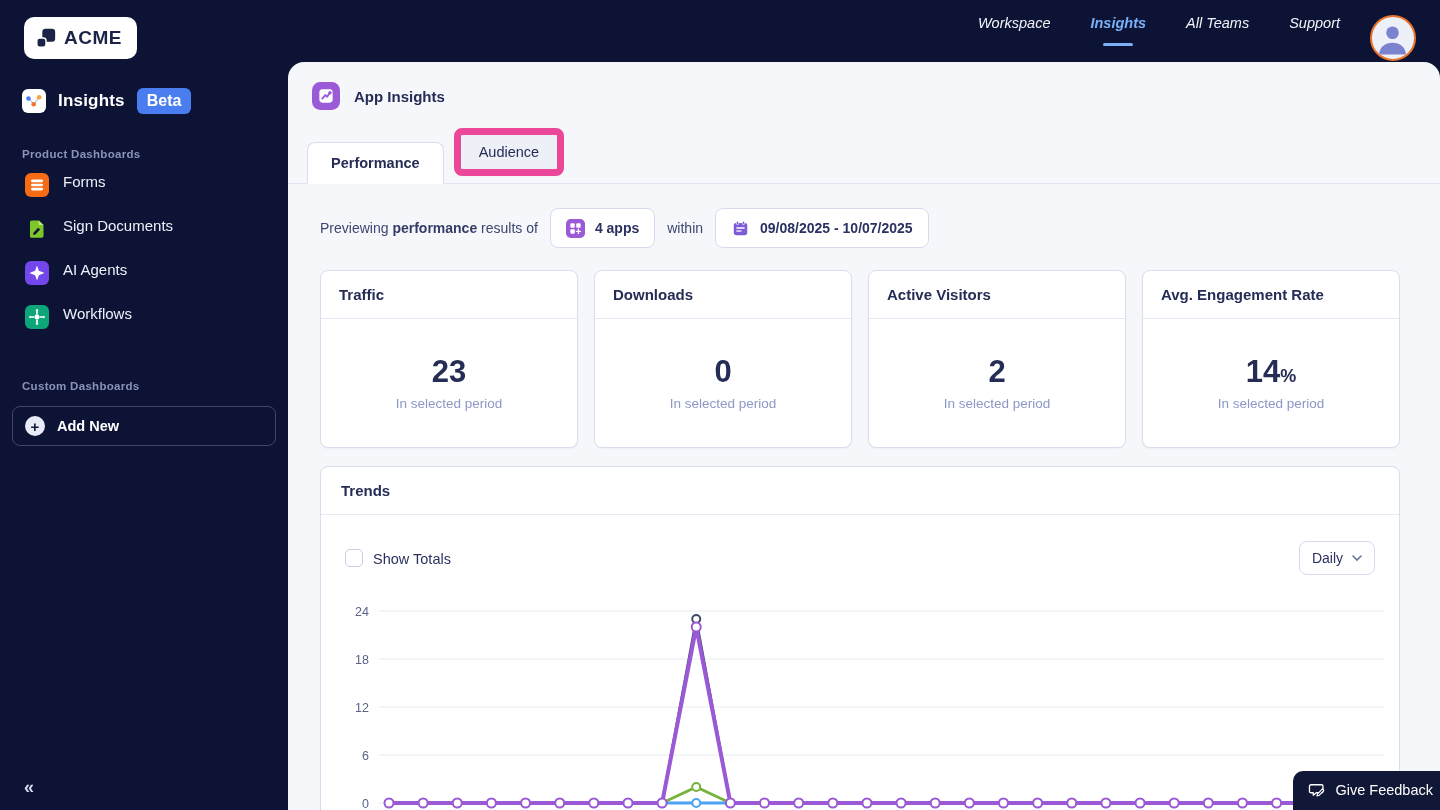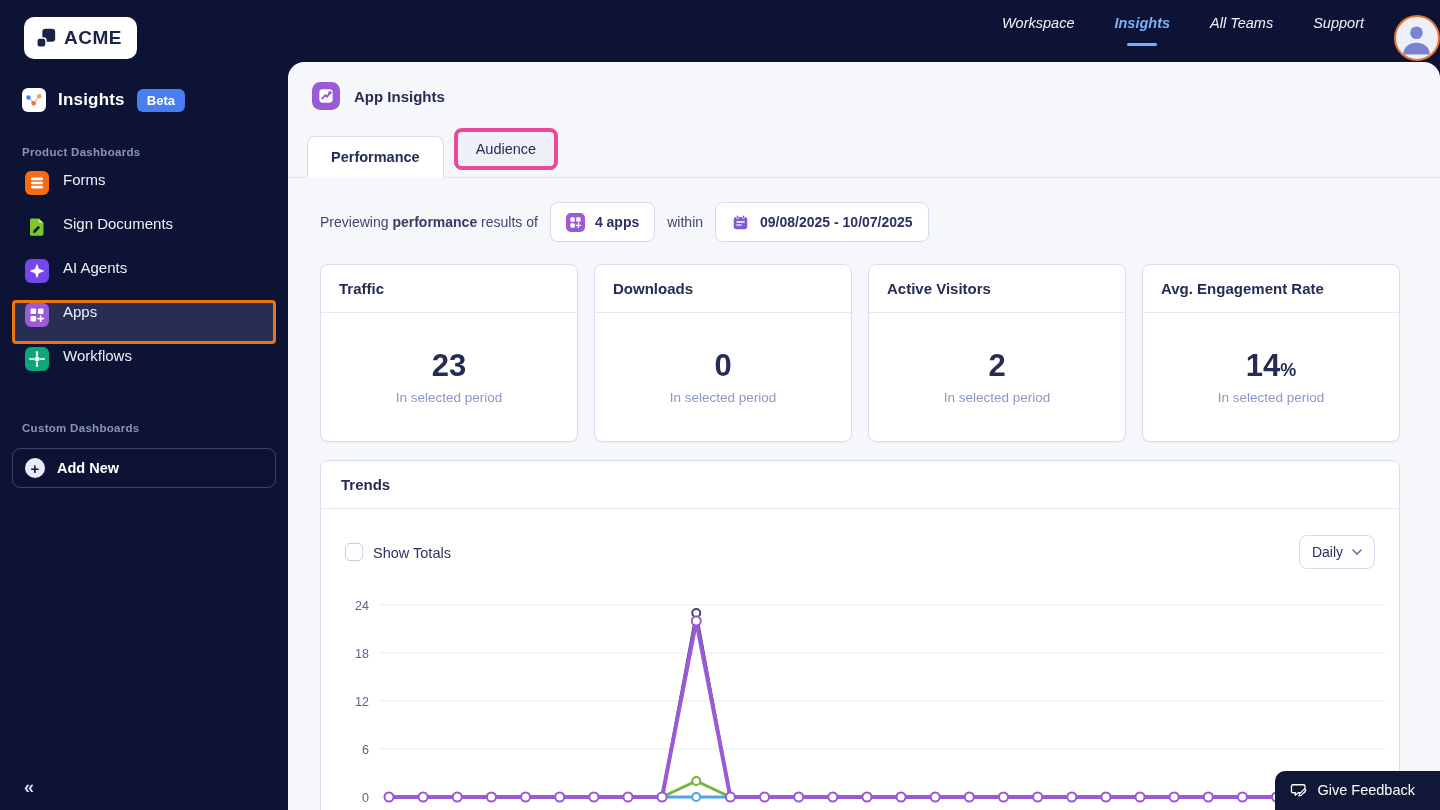--- a/index.html
+++ b/index.html
@@ -2,38 +2,38 @@
 <html><head>
 <meta charset="utf-8">
 <style>
   * { box-sizing: border-box; }
   html,body { margin:0; padding:0; }
   body {
     width:1440px; height:810px; overflow:hidden; position:relative;
     background:#0d1334; font-family:"Liberation Sans", sans-serif;
   }
   
-  .topbar { position:absolute; top:0; left:0; right:0; height:76px;
-    display:flex; align-items:center; justify-content:space-between; padding:0 0 0 24px; }
+  .topbar { position:absolute; top:0; left:0; right:8px; height:76px;
+    display:flex; align-items:center; justify-content:space-between; padding:0 16px 0 24px; }
   .logo-box { background:#fff; border-radius:10px; height:42px; padding:0 15px 0 11px;
     display:flex; align-items:center; gap:7px; cursor:pointer; }
   .logo-text { font-size:19px; font-weight:800; color:#1b2447; letter-spacing:.5px; }
   .topnav { display:flex; align-items:flex-start;font-style:italic; }
   .topnav-item { color:#f2f4fb; font-size:14.5px; margin-left:40px; position:relative; cursor:pointer; }
   .topnav-item.active { color:#79b0f8; font-weight:600; }
   .topnav-item.active::after { content:""; position:absolute; left:50%; transform:translateX(-50%);
     bottom:-15px; width:30px; height:3px; border-radius:2px; background:#79b0f8; }
   .avatar { width:46px; height:46px; border-radius:50%; background:#eef0f9;
     border:2.5px solid #e8742c; margin-left:30px; overflow:hidden; cursor:pointer; flex:none; }
   
   .sidebar { position:absolute; top:62px; left:0; width:288px; bottom:0; padding:0 12px; }
   .side-app-row { display:flex; align-items:center; gap:12px; padding:0 10px; margin-top:26px; }
   .tile { width:24px; height:24px; flex:none; display:block; }
   .side-app-label { color:#fff; font-size:17px; font-weight:700; letter-spacing:.2px; }
-  .beta { background:#4a7df0; color:#fff; font-size:13px; font-weight:700;
+  .beta { background:#4a7df0; color:#fff; font-size:16px; font-weight:700;
     padding:4px 10px; border-radius:6px; }
   .section-label { color:#8b93bb; font-size:11.5px; font-weight:700; letter-spacing:.3px;
     margin:34px 0 10px; padding:0 10px; }
   .nav-item { display:flex; gap:14px; height:44px; padding:0 10px;
     border-radius:4px; border:3px solid transparent; cursor:pointer; }
   .nav-item.active { background:#272d53; border-color:#ee7311; }
   .nav-label { color:#eef0fa; font-size:15px; font-weight:500; }
   .add-new { margin-top:14px; height:40px; border:1px solid #3e456d; border-radius:8px;
     display:flex; align-items:center; gap:12px; padding:0 12px; cursor:pointer; }
   .plus-circle { width:20px; height:20px; border-radius:50%; background:#e9ecf8; color:#10173a;
@@ -44,21 +44,21 @@
   
   .main { position:absolute; top:62px; left:288px; right:0; bottom:0; background:#f6f7fb;
     border-radius:16px 16px 0 0; overflow:hidden; }
   .main-header { display:flex; align-items:center; gap:14px; padding:20px 24px 18px; }
   .app-tile { width:28px; height:28px; flex:none; }
   .main-title { font-size:15px; font-weight:700; color:#252c55; }
   .tabs-row { display:flex; align-items:flex-end; padding-left:19px; border-bottom:1px solid #e0e3f0; }
   .tab { font-size:14.5px; color:#252c55; cursor:pointer; }
   .tab.active { background:#fff; border:1px solid #d8dcee; border-bottom:1px solid #fff;
     border-radius:8px 8px 0 0; padding:12px 23px; font-weight:700; margin-bottom:-1px; position:relative; z-index:2; }
-  .tab.inactive { background:#eef0f8; border:4px solid #ec4899; border-radius:8px;
+  .tab.inactive { background:#eef0f8; border:7px solid #ec4899; border-radius:8px;
     padding:9px 18px; margin:0 9px 7px 10px; }
   .content { padding:0 40px 0 32px; }
   .filter-row { display:flex; align-items:center; gap:12px; margin-top:24px; }
   .filter-text { font-size:14px; color:#3d4670; }
   .filter-text b { color:#343c66; }
   .chip-btn { background:#fff; border:1px solid #d6daee; border-radius:8px; height:40px;
     display:flex; align-items:center; gap:10px; padding:8px 15px; font-size:14px; font-weight:700;
     color:#2b3160; cursor:pointer; }
   .chip-btn svg { flex:none; }
   
@@ -77,21 +77,21 @@
     border-bottom:1px solid #e6e9f4; }
   .trends-controls { display:flex; justify-content:space-between; align-items:center; padding:26px 24px 0; }
   .checkbox-row { display:flex; align-items:flex-end; gap:10px; }
   .checkbox { width:18px; height:18px; border:1.5px solid #c7cde4; border-radius:5px; background:#fff; cursor:pointer; }
   .check-label { font-size:14.5px; color:#2b3160; }
   .daily-btn { background:#fff; border:1px solid #d6daee; border-radius:8px; height:34px;
     padding:0 12px; display:flex; align-items:center; gap:9px; font-size:14px; color:#2b3160; cursor:pointer; }
   .chart-wrap { padding:18px 8px 0 16px; }
   
   .feedback { position:absolute; right:0; bottom:0; z-index:10; background:#101737; color:#fff;
-    display:flex; align-items:center; gap:9px; padding:9px 25px 11px 14px;
+    display:flex; align-items:center; gap:9px; padding:9px 7px 11px 14px;
     border-radius:10px 0 0 0; font-size:14.5px; font-weight:500; cursor:pointer; }
 </style>
 </head>
 <body>
 
 <header class="topbar">
   <div class="logo-box">
     <svg class="logo-mark" width="22" height="22" viewBox="0 0 24 24">
       <rect x="8" y="2" width="14" height="14" rx="3.5" fill="#1b2447"></rect>
       <rect x="2" y="12" width="10" height="10" rx="3" fill="#1b2447" stroke="#fff" stroke-width="1.6"></rect>
@@ -147,30 +147,20 @@
   </div>
 
   <div class="nav-item">
     <svg class="tile" viewBox="0 0 24 24">
       <rect width="24" height="24" rx="6" fill="#7447ec"></rect>
       <polygon points="12,4.5 13.9,9.7 19.5,12 13.9,14.3 12,19.5 10.1,14.3 4.5,12 10.1,9.7" fill="#fff"></polygon>
     </svg>
     <span class="nav-label">AI Agents</span>
   </div>
 
-  <div class="nav-item active">
-    <svg class="tile" viewBox="0 0 24 24">
-      <rect width="24" height="24" rx="6" fill="#9c5bd6"></rect>
-      <rect x="5.5" y="5.5" width="5.6" height="5.6" rx="1.3" fill="#fff"></rect>
-      <rect x="12.9" y="5.5" width="5.6" height="5.6" rx="1.3" fill="#fff"></rect>
-      <rect x="5.5" y="12.9" width="5.6" height="5.6" rx="1.3" fill="#fff"></rect>
-      <path d="M15.7 13v5.2 M13.1 15.6h5.2" stroke="#fff" stroke-width="1.7" stroke-linecap="round"></path>
-    </svg>
-    <span class="nav-label">Apps</span>
-  </div>
 
   <div class="nav-item">
     <svg class="tile" viewBox="0 0 24 24">
       <rect width="24" height="24" rx="6" fill="#0ca678"></rect>
       <path d="M12 5.5v3.4 M12 15.1v3.4 M5.5 12h3.4 M15.1 12h3.4" stroke="#fff" stroke-width="1.7" stroke-linecap="round"></path>
       <rect x="9.8" y="9.8" width="4.4" height="4.4" rx="1.2" fill="#fff"></rect>
       <path d="M12 3.8l1.6 1.7h-3.2z M12 20.2l-1.6-1.7h3.2z M3.8 12l1.7-1.6v3.2z M20.2 12l-1.7 1.6v-3.2z" fill="#fff"></path>
     </svg>
     <span class="nav-label">Workflows</span>
   </div>

